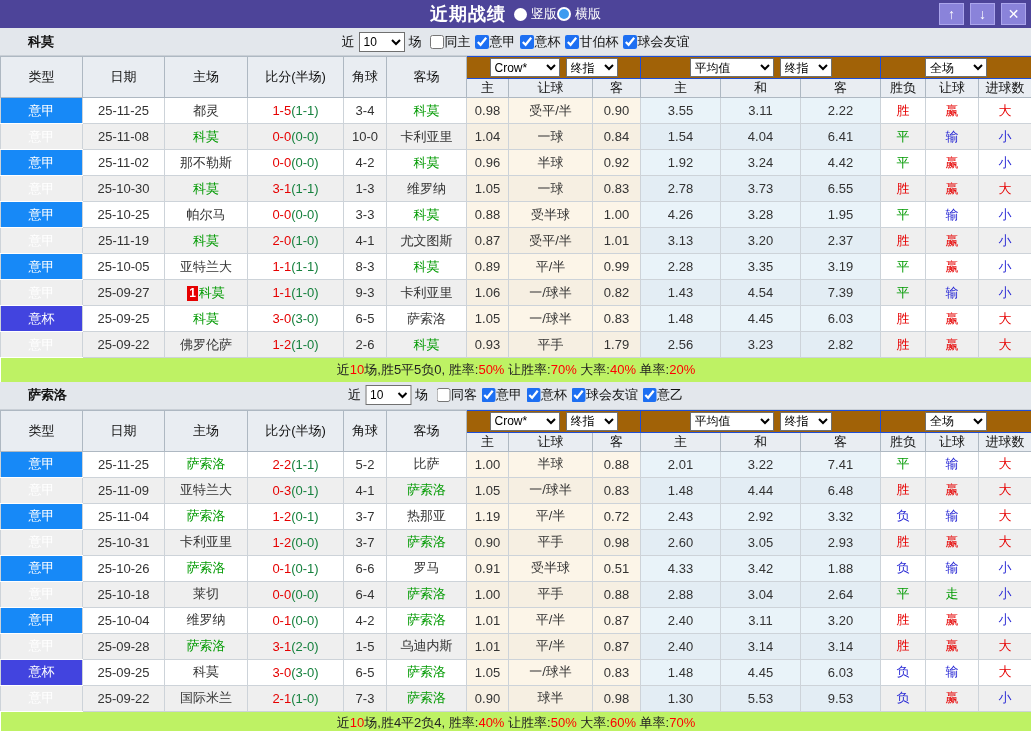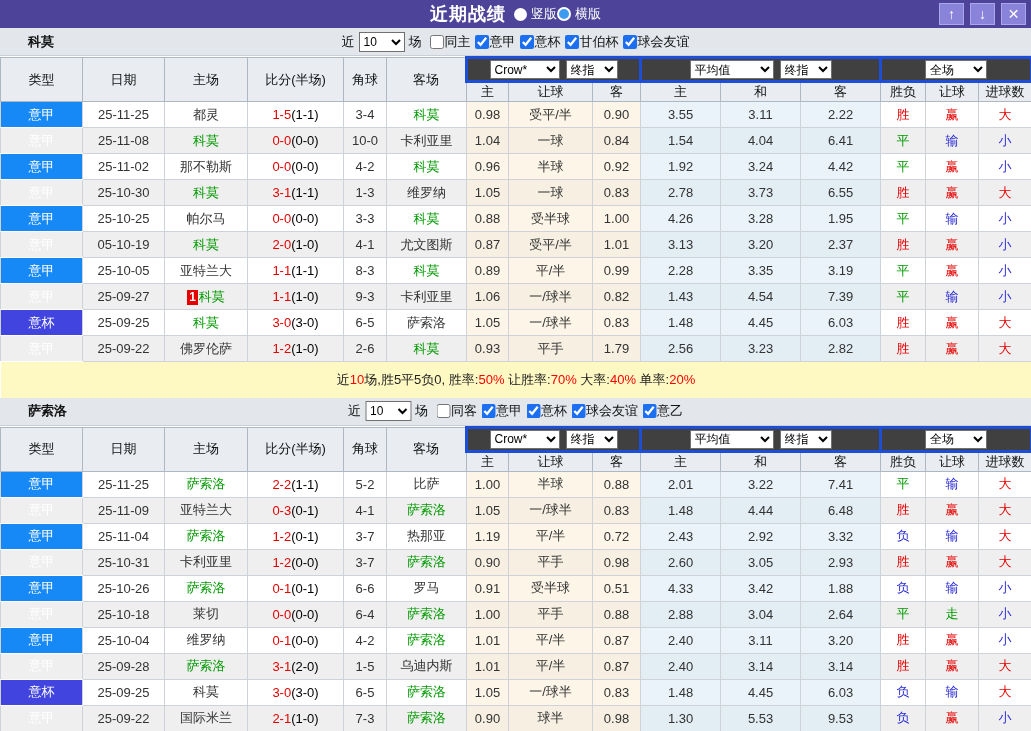--- a/index.html
+++ b/index.html
@@ -23,39 +23,39 @@
 select{height:20px;font-size:12px;font-family:inherit;border:1px solid #707070;background:#fff;color:#000}
 .filter select{margin:0 4px}
 .filter label{display:inline-flex;align-items:center;margin-left:4px;cursor:pointer}
 .filter input[type=checkbox]{width:14px;height:14px;accent-color:#1d6ff2;margin-right:1px;cursor:pointer}
 .filter label.same{margin-left:8px}
 
 
 table{border-collapse:collapse;table-layout:fixed;width:1031px}
 th{font-weight:normal;color:#111;font-size:13px}
 .mh{background:#e9edf2;border:1px solid #aeb8c2}
-.gh{background:#404040;border:3px solid #1d4ed8;text-align:center;height:21px;padding:1px 0}
+.gh{background:#a16207;border:1px solid #1d4ed8;text-align:center;height:21px;padding:1px 0}
 .gh select{height:19px;margin:0 3px;padding:0}
 .sh{background:#e9edf2;border:1px solid #aeb8c2;height:17px}
 td{height:26px;text-align:center;border:1px solid #cdd3d9;white-space:nowrap;overflow:hidden}
 tr.alt td{background:#efefef}
 td.league{background:#1789f7;color:#fff;border-color:#fff #cdd3d9}
 td.league.cup{background:#4244df}
 td.cream{background:#fcf5e8}
 tr.alt td.cream{background:#f6efe2}
 td.lblue{background:#e9f3f9}
 tr.alt td.lblue{background:#e3edf4}
 .self{color:#009a00}
 .ft{color:#e60000}
-.ht{color:#000000}
+.ht{color:#15803d}
 .red{color:#e60000}
 .green{color:#009a00}
 .blue{color:#2b2bd5}
 .rank{display:inline-block;background:#e60000;color:#fff;font-size:12px;line-height:15px;padding:0 2px;margin-right:1px;font-weight:bold}
-tfoot td{border:none;border-top:1px solid #cdd3d9;background:#fef9c3;height:36px;font-size:13px;color:#222}
+tfoot td{border:none;border-top:1px solid #cdd3d9;background:#bef264;height:24px;font-size:13px;color:#222}
 .sum-red{color:#ff0000}
 </style>
 </head>
 <body>
 
 <div class="titlebar">
   <div class="title-cluster">
     <span class="title-text">近期战绩</span>
     <span id="layout-radios"><span class="radio-item">
           <span class="radio-dot "></span>
@@ -224,21 +224,21 @@
           <td class="cream">1.00</td>
           <td class="lblue">4.26</td>
           <td class="lblue">3.28</td>
           <td class="lblue">1.95</td>
           <td><span class="green">平</span></td>
           <td><span class="blue">输</span></td>
           <td><span class="blue">小</span></td>
         </tr>
         <tr class="alt">
           <td class="league">意甲</td>
-          <td>05-10-19</td>
+          <td>25-11-19</td>
           <td><span class="self">科莫</span></td>
           <td><span class="ft">2-0</span><span class="ht">(1-0)</span></td>
           <td>4-1</td>
           <td><span class="">尤文图斯</span></td>
           <td class="cream">0.87</td>
           <td class="cream">受平/半</td>
           <td class="cream">1.01</td>
           <td class="lblue">3.13</td>
           <td class="lblue">3.20</td>
           <td class="lblue">2.37</td>

